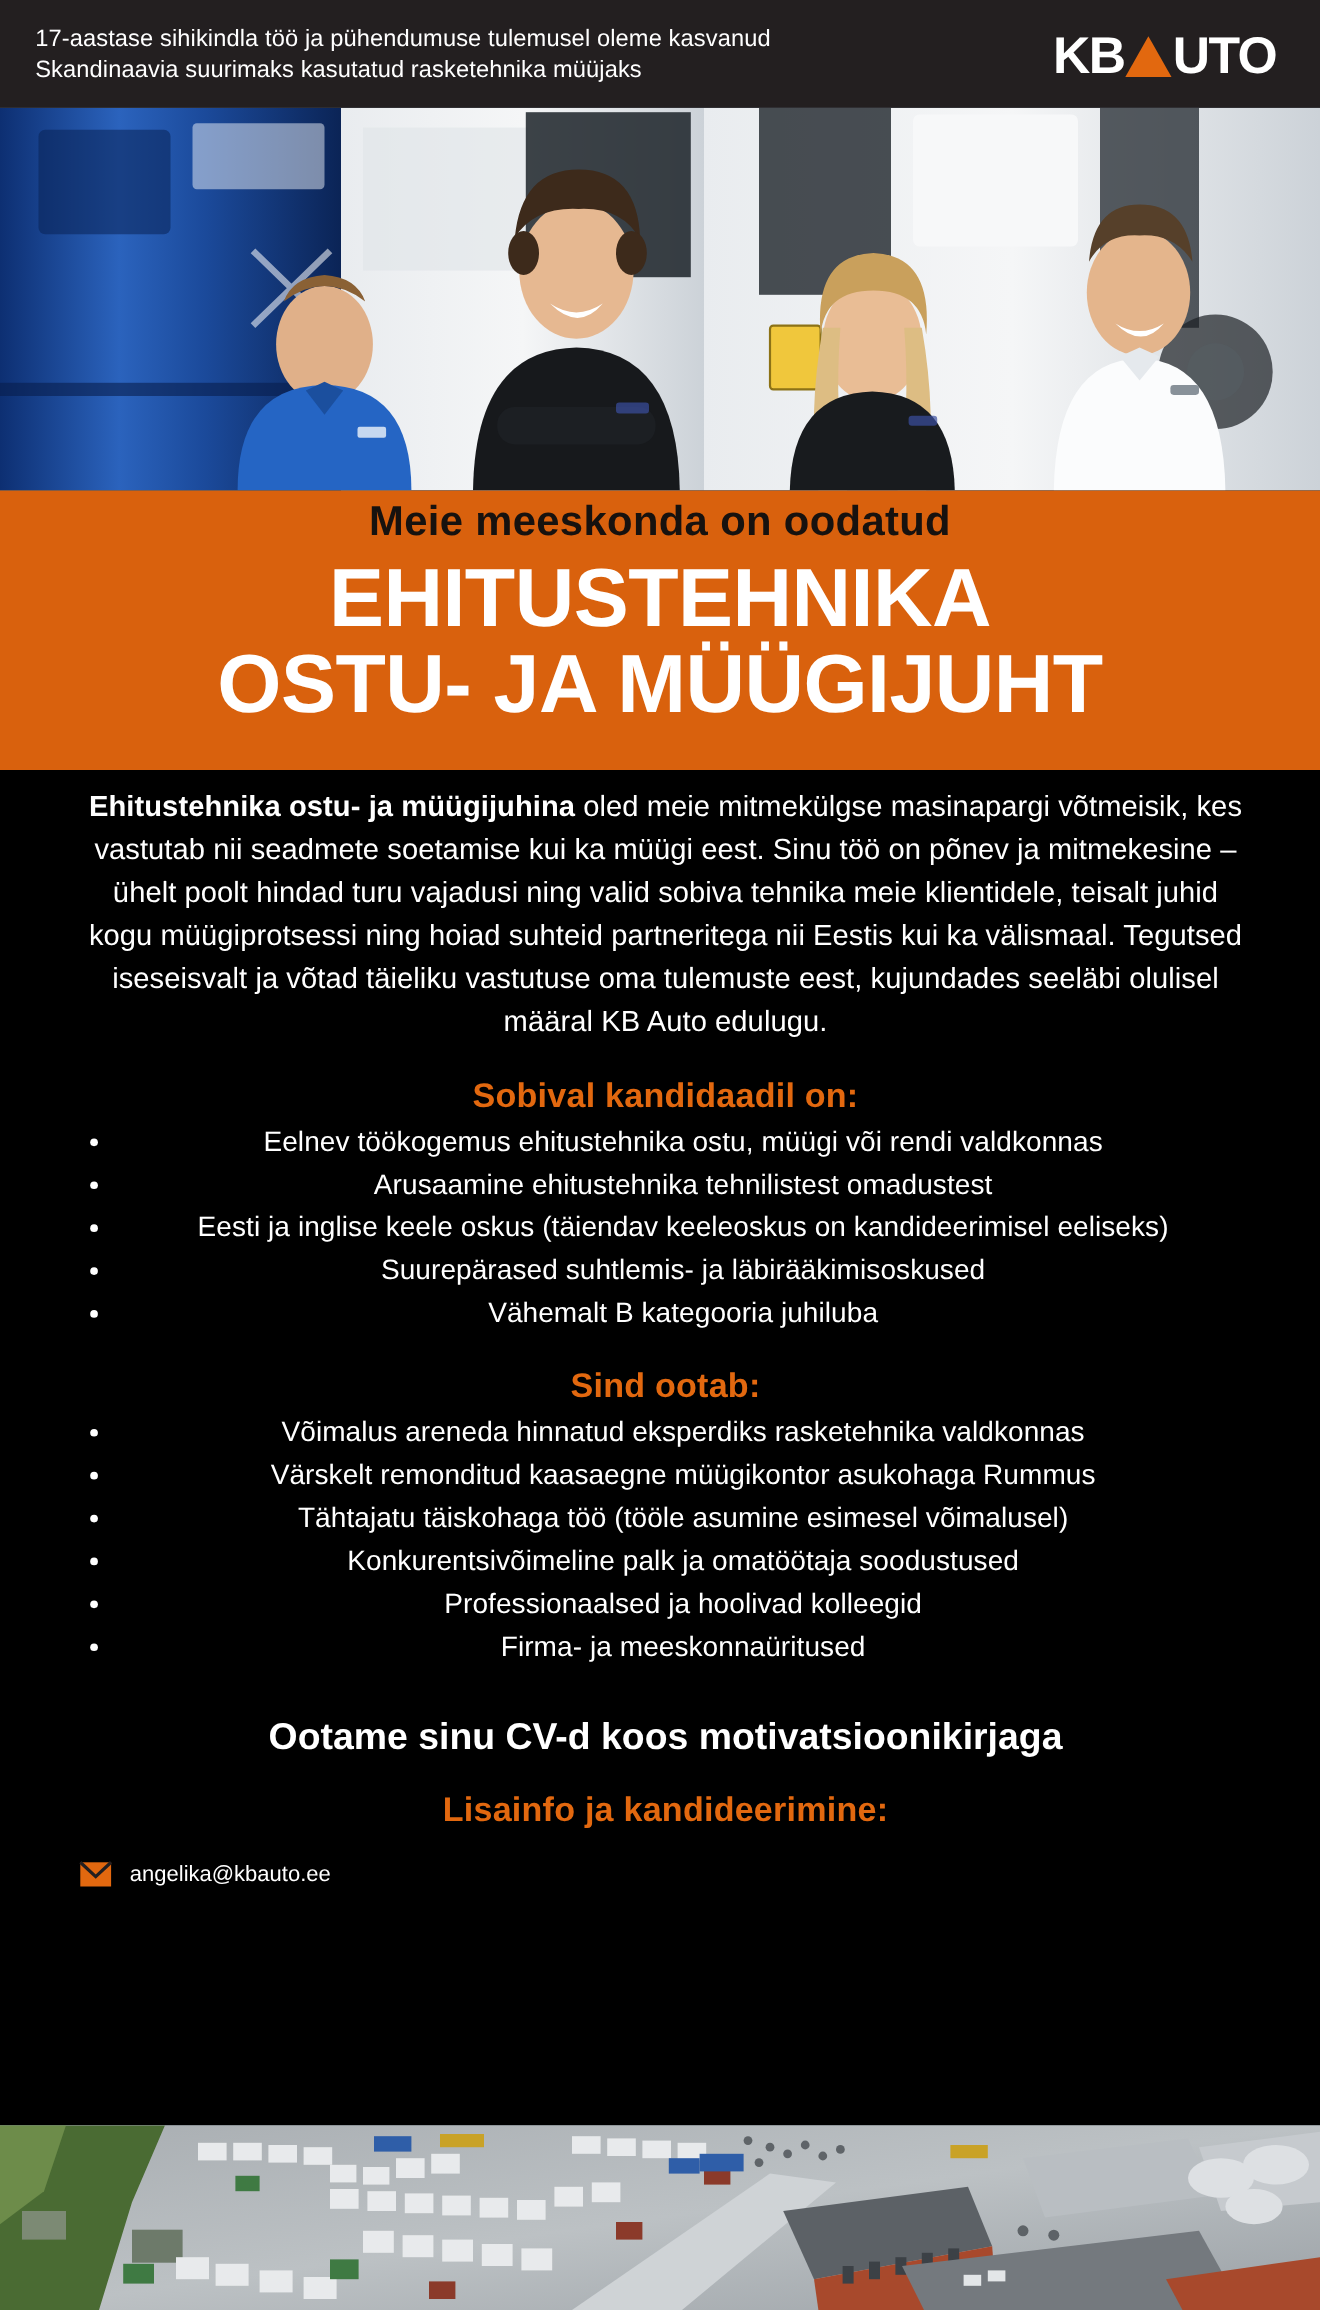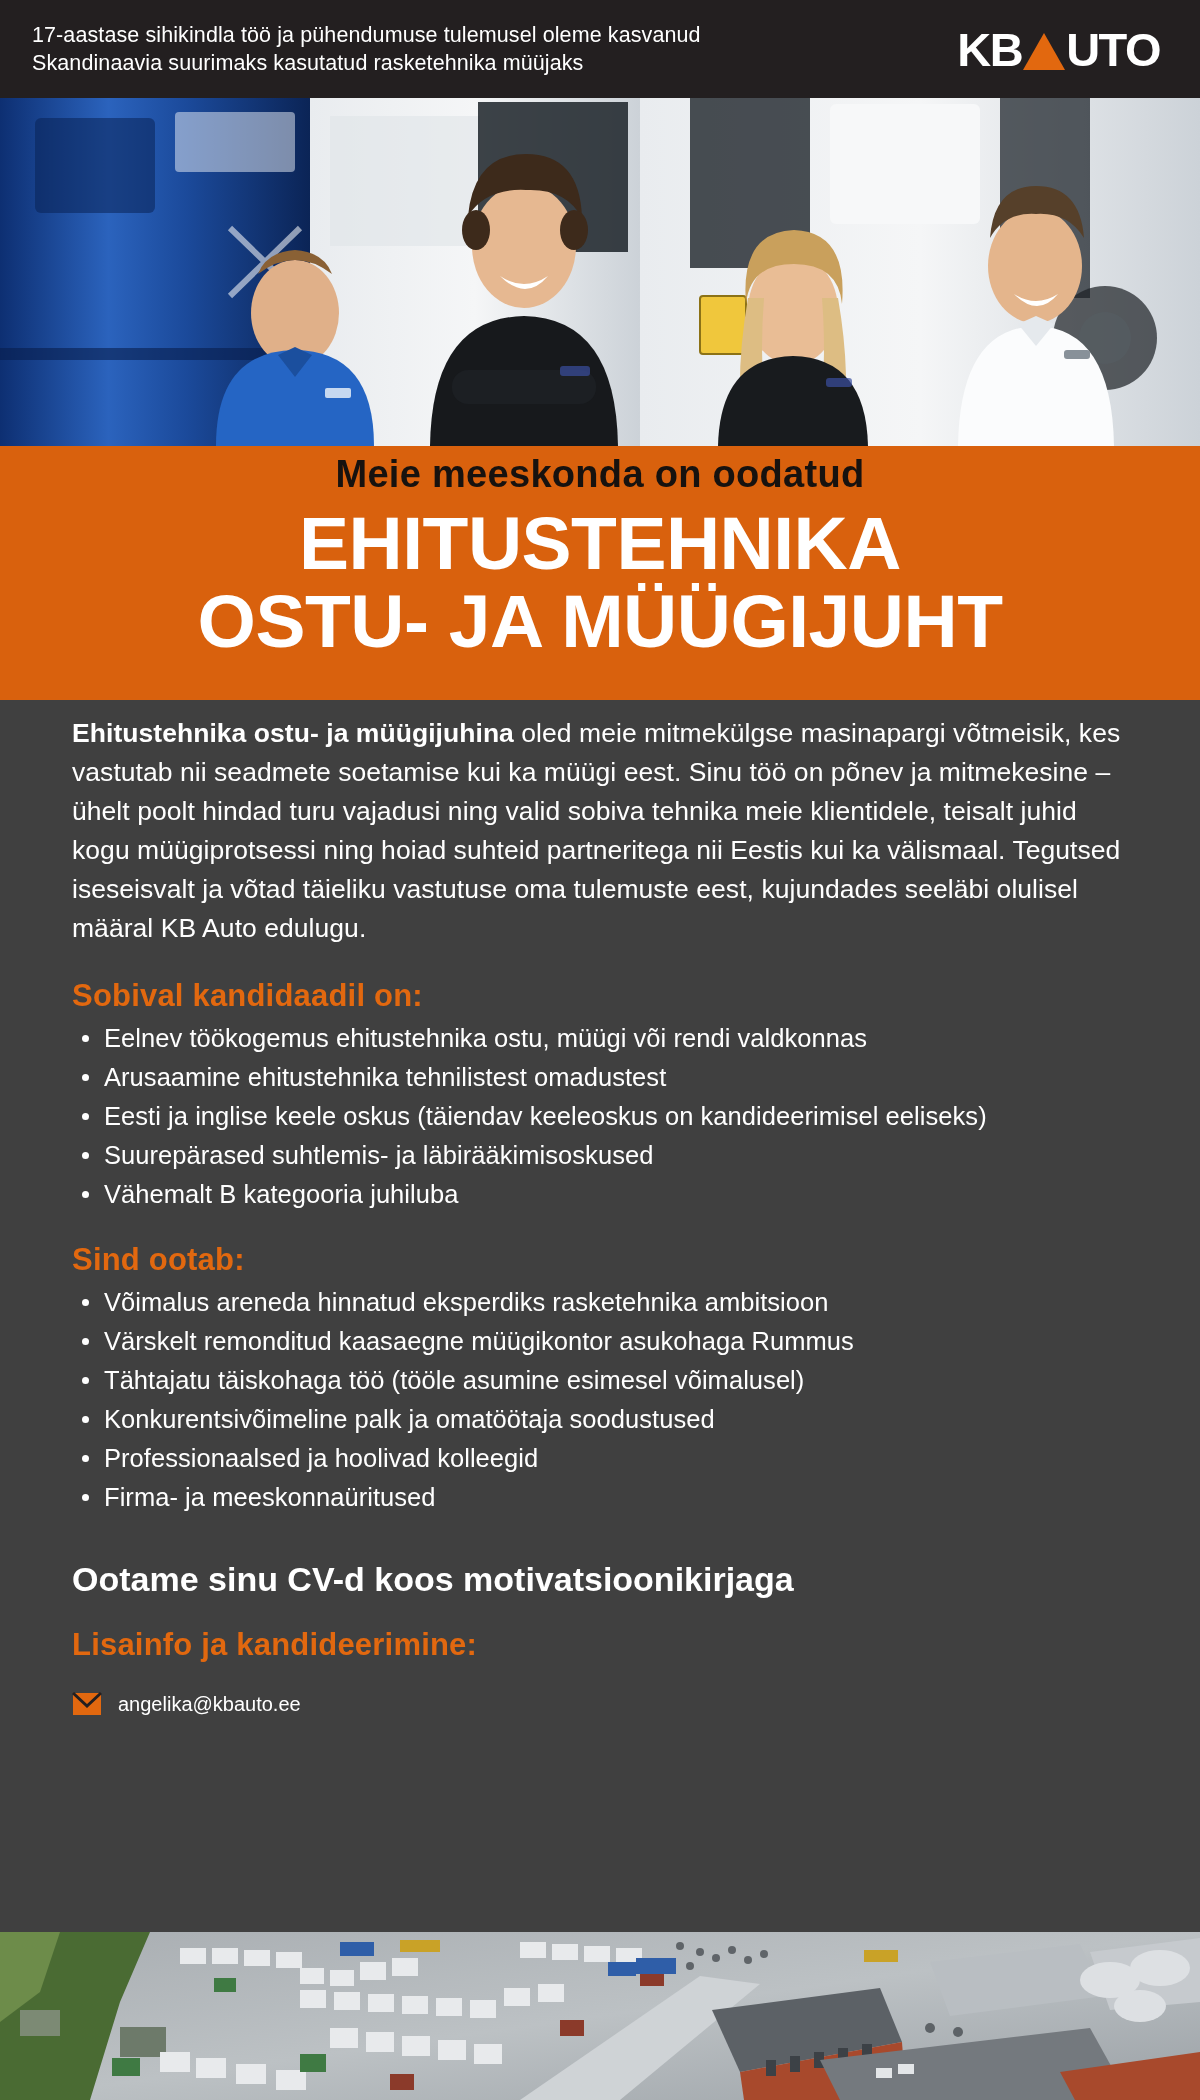--- a/index.html
+++ b/index.html
@@ -7,21 +7,21 @@
     padding: 0;
     background: #ffffff;
   }
   body {
     font-family: "Liberation Sans", sans-serif;
   }
   .poster {
     position: relative;
     width: 1200px;
     height: 2100px;
-    background: #404040;
+    background: #000000;
     overflow: hidden;
   }
 
   
   .topbar {
     position: absolute;
     left: 0; top: 0;
     width: 1200px;
     height: 98px;
     background: #231f20;
@@ -102,20 +102,21 @@
   }
 
   
   .content {
     position: absolute;
     left: 0; top: 700px;
     width: 1200px;
     box-sizing: border-box;
     padding: 14px 62px 0 72px;
     color: #ffffff;
+    text-align: center;
   }
   .intro {
     font-size: 26.5px;
     line-height: 39px;
     margin: 0;
     color: #ffffff;
     letter-spacing: 0.05px;
   }
   .intro b { font-weight: bold; }
 
@@ -295,21 +296,21 @@
     <ul class="bullets">
       <li>Eelnev töökogemus ehitustehnika ostu, müügi või rendi valdkonnas</li>
       <li>Arusaamine ehitustehnika tehnilistest omadustest</li>
       <li>Eesti ja inglise keele oskus (täiendav keeleoskus on kandideerimisel eeliseks)</li>
       <li>Suurepärased suhtlemis- ja läbirääkimisoskused</li>
       <li>Vähemalt B kategooria juhiluba</li>
     </ul>
 
     <div class="sectionhead">Sind ootab:</div>
     <ul class="bullets">
-      <li>Võimalus areneda hinnatud eksperdiks rasketehnika ambitsioon</li>
+      <li>Võimalus areneda hinnatud eksperdiks rasketehnika valdkonnas</li>
       <li>Värskelt remonditud kaasaegne müügikontor asukohaga Rummus</li>
       <li>Tähtajatu täiskohaga töö (tööle asumine esimesel võimalusel)</li>
       <li>Konkurentsivõimeline palk ja omatöötaja soodustused</li>
       <li>Professionaalsed ja hoolivad kolleegid</li>
       <li>Firma- ja meeskonnaüritused</li>
     </ul>
 
     <p class="cvline">Ootame sinu CV-d koos motivatsioonikirjaga</p>
 
     <div class="sectionhead">Lisainfo ja kandideerimine:</div>

